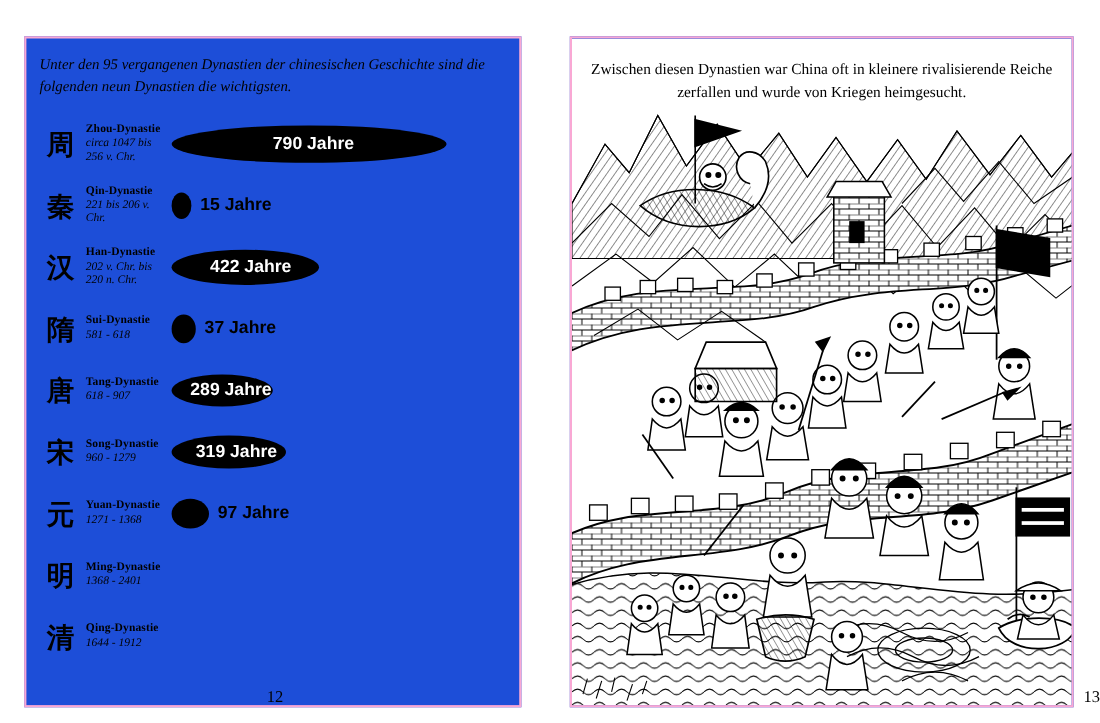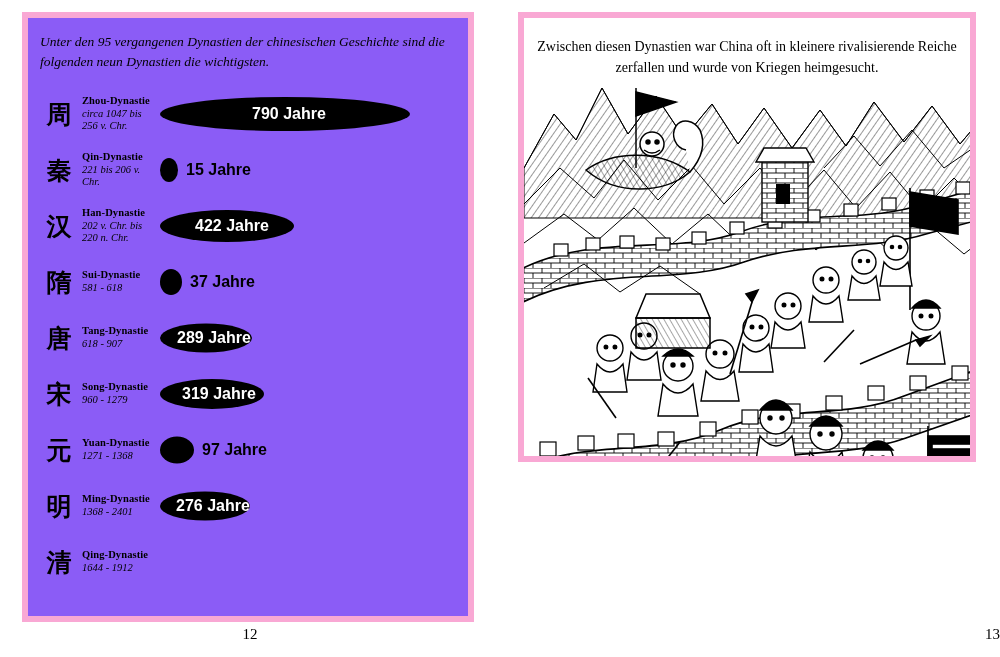--- a/index.html
+++ b/index.html
@@ -21,23 +21,24 @@
     display: flex;
   }
   .page {
     position: relative;
     width: 500px;
     height: 657px;
     box-sizing: border-box;
   }
   .page-frame {
     position: absolute;
-    border: 6px solid #f9a8d4;
-    background: #8b5cf6;
+    border: 2px solid #f9a8d4;
+    background: #1d4ed8;
     box-sizing: border-box;
+    margin-top: 21px;
   }
   
   .left .page-frame {
     left: 22px;
     top: 12px;
     width: 452px;
     height: 610px;
   }
   .intro {
     position: absolute;
@@ -123,21 +124,21 @@
     font-size: 15px;
   }
   .left .folio { left: 0; }
   .right .folio { left: 0; text-align: right; }
 
   
   .right .page-frame {
     left: 18px;
     top: 12px;
     width: 458px;
-    height: 450px;
+    height: 610px;
     overflow: hidden;
   }
   .caption {
     position: absolute;
     left: 0;
     top: 18px;
     width: 100%;
     text-align: center;
     font-family: "Liberation Serif", serif;
     font-size: 14px;
@@ -246,24 +247,20 @@
             <div class="bar" style="width:34px;height:27px;"></div>
             <div class="bar-label outside" style="left:42px;">97 Jahre</div>
           </div>
         </div>
 
         <div class="dyn-row">
           <div class="hanzi">明</div>
           <div class="label">
             <span class="name">Ming-Dynastie</span>
             <span class="years">1368 - 2401</span>
-          </div>
-          <div class="barwrap">
-            <div class="bar" style="width:90px;height:29px;"></div>
-            <div class="bar-label inside" style="left:16px;">276 Jahre</div>
           </div>
         </div>
 
         <div class="dyn-row">
           <div class="hanzi">清</div>
           <div class="label">
             <span class="name">Qing-Dynastie</span>
             <span class="years">1644 - 1912</span>
           </div>
         </div>

